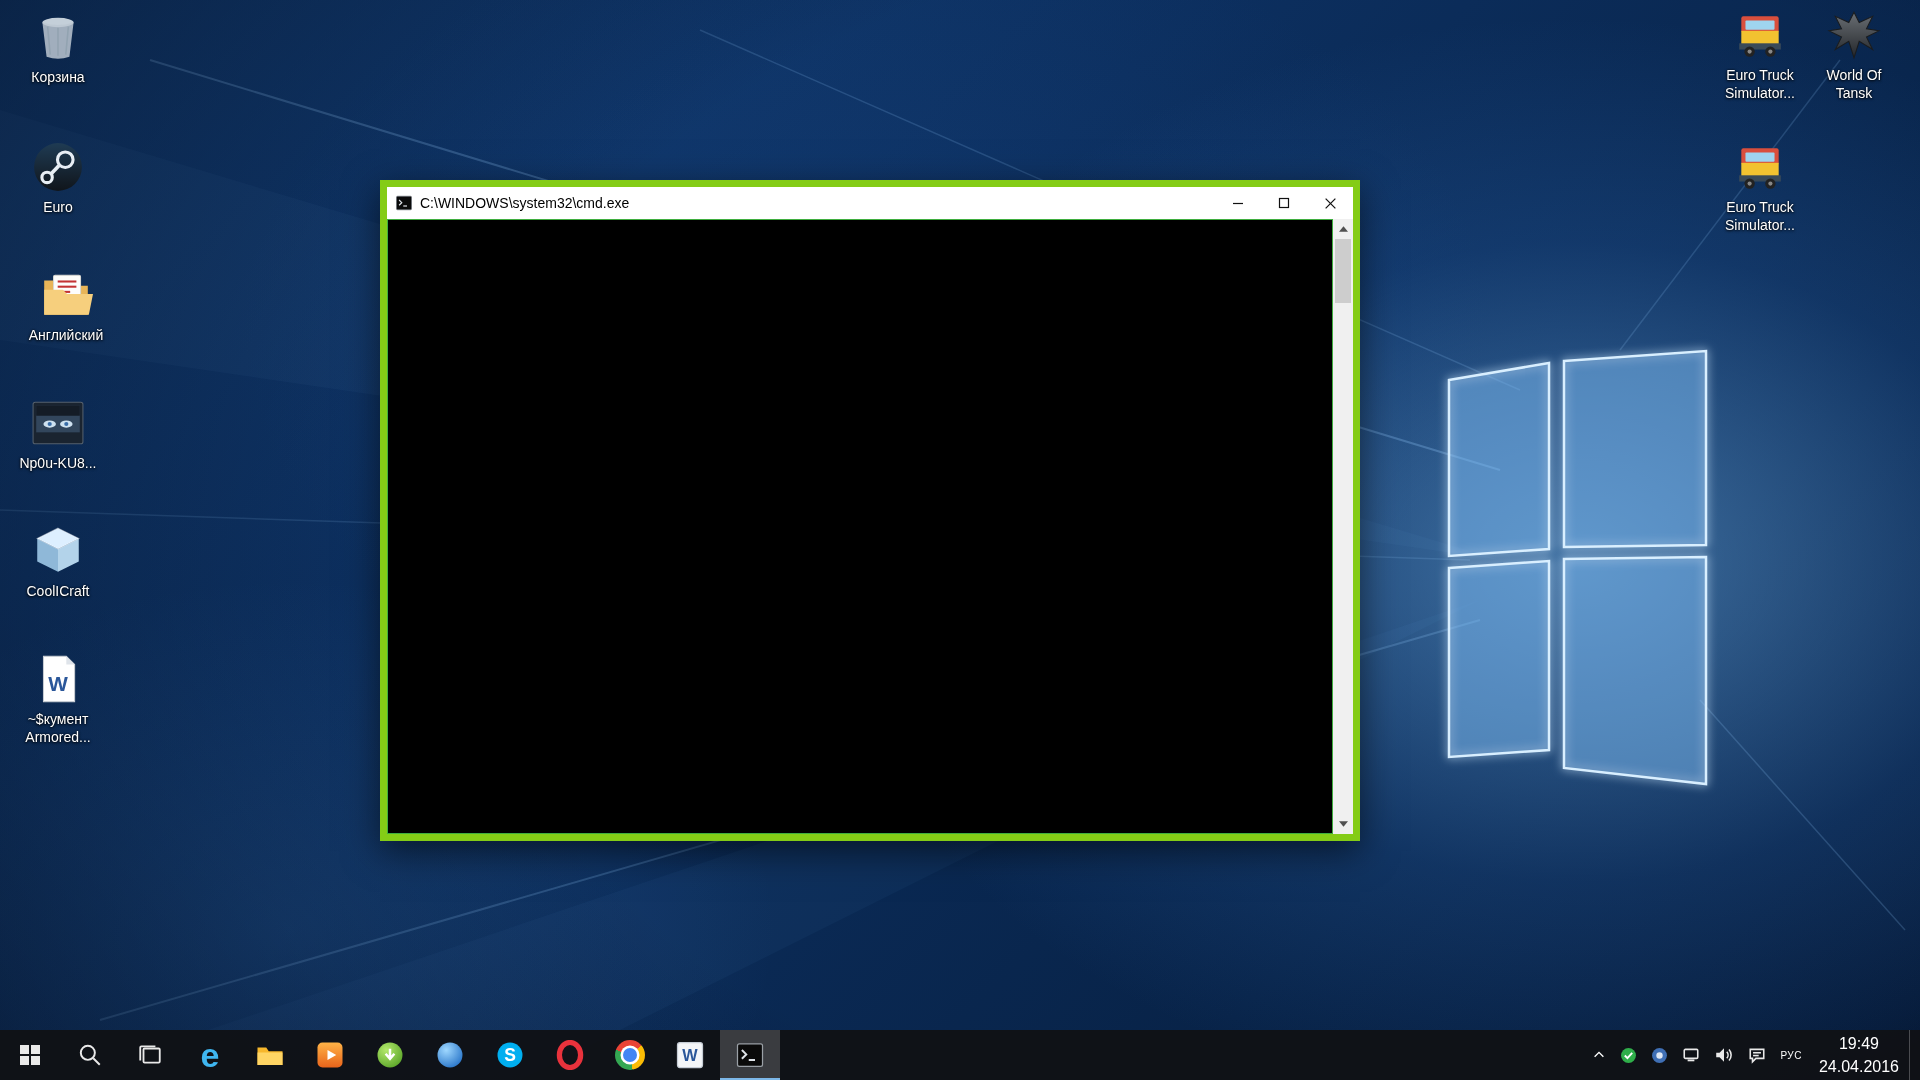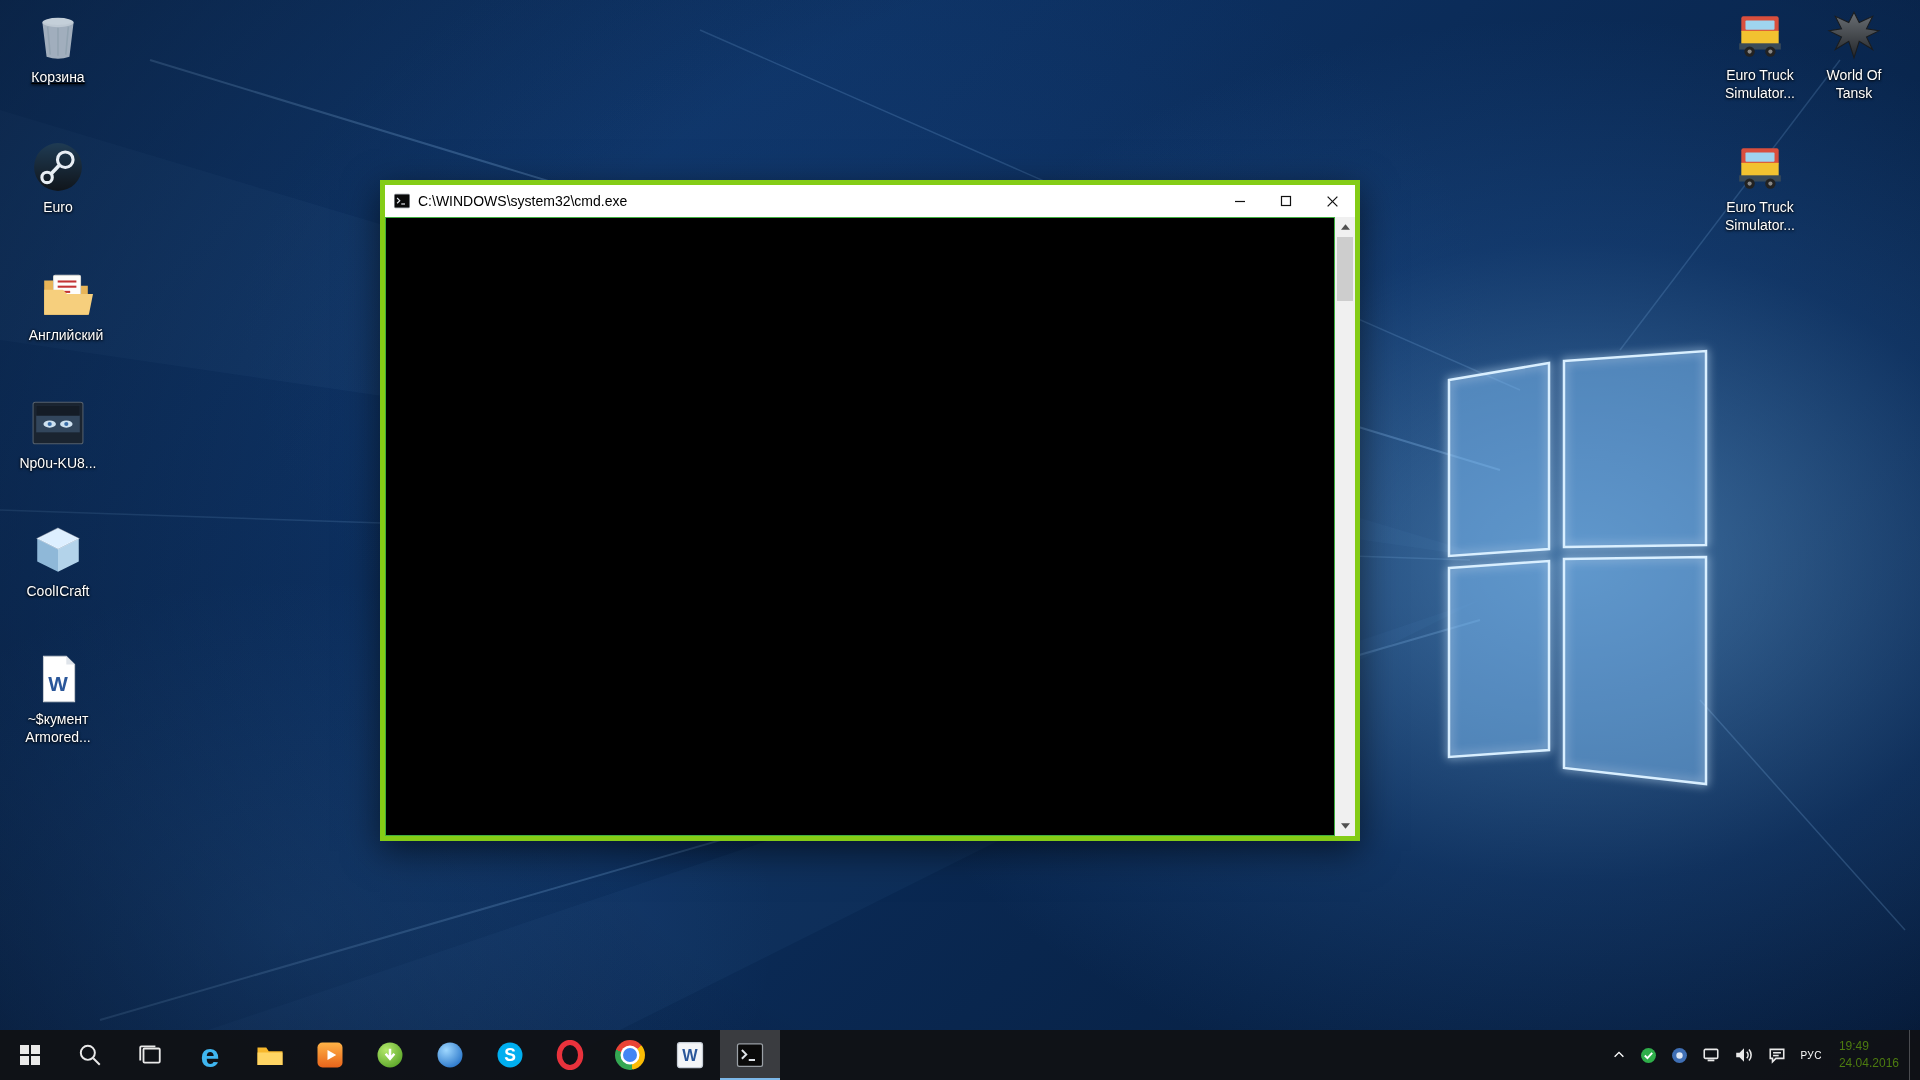--- a/index.html
+++ b/index.html
@@ -17,21 +17,21 @@
   .hero-logo{position:absolute;inset:0;z-index:1;}
 
   
   .icon-cell{position:absolute;width:96px;display:flex;flex-direction:column;align-items:center;gap:5px;z-index:5;cursor:default;}
   .icon-cell .glyph{width:54px;height:54px;display:flex;align-items:center;justify-content:center;}
   .icon-label{color:#fff;font-size:14px;line-height:1.25;text-align:center;max-width:92px;
     text-shadow:0 1px 3px rgba(0,0,0,.95), 0 0 2px rgba(0,0,0,.8);word-wrap:break-word;}
 
   
   .cmd-window{position:absolute;left:380px;top:180px;width:980px;height:661px;z-index:20;
-    background:#fff;border:5px solid #84cc16;box-shadow:0 10px 34px rgba(0,0,0,.55);box-sizing:border-box;}
+    background:#fff;border:7px solid #84cc16;box-shadow:0 10px 34px rgba(0,0,0,.55);box-sizing:border-box;}
   .titlebar{height:32px;background:#fff;display:flex;align-items:center;padding-left:8px;}
   .titlebar .app-ico{width:18px;height:18px;margin-right:7px;flex:0 0 auto;}
   .title-text{font-size:14px;color:#000;white-space:nowrap;}
   .win-ctrls{margin-left:auto;display:flex;height:32px;}
   .win-ctrl{width:46px;height:32px;display:flex;align-items:center;justify-content:center;}
   .win-body{display:flex;height:calc(100% - 32px);background:#fff;}
   .console{flex:1;background:#000;border:1px solid #3fae3f;box-sizing:border-box;}
   .v-scrollbar{width:20px;background:#f0f0f0;display:flex;flex-direction:column;position:relative;}
   .scroll-btn{height:20px;display:flex;align-items:center;justify-content:center;flex:0 0 auto;}
   .scroll-track{flex:1;position:relative;}
@@ -43,22 +43,22 @@
   .tb-btn{width:60px;height:50px;display:flex;align-items:center;justify-content:center;position:relative;}
   .tb-btn.active{background:rgba(255,255,255,.18);box-shadow:inset 0 -2px 0 #7db8e8;}
   .edge-e{font-size:34px;font-weight:700;color:#3fb6f0;line-height:1;}
   .chrome-ball{width:30px;height:30px;border-radius:50%;position:relative;
     background:conic-gradient(from -70deg,#ea4335 0 120deg,#fbbc05 0 240deg,#34a853 0 360deg);}
   .chrome-ball::after{content:"";position:absolute;inset:8px;border-radius:50%;background:#4285f4;
     box-shadow:0 0 0 2.5px #fff;}
   .tray{margin-left:auto;display:flex;align-items:center;padding-right:2px;}
   .tray-item{height:50px;display:flex;align-items:center;justify-content:center;padding:0 7px;}
   .lang-indicator{color:#fff;font-size:10px;letter-spacing:.5px;}
-  .clock{display:flex;flex-direction:column;justify-content:center;align-items:flex-start;color:#4d7c0f;
-    font-size:12px;line-height:1.45;padding:0 10px;text-align:center;}
+  .clock{display:flex;flex-direction:column;justify-content:center;align-items:center;color:#ffffff;
+    font-size:16px;line-height:1.45;padding:0 10px;text-align:center;}
   .show-desktop{width:8px;height:50px;border-left:1px solid rgba(255,255,255,.25);}
 </style>
 </head>
 <body>
 
 <div class="stage">
 
   <div class="wallpaper"></div>
   <svg class="hero-logo" viewBox="0 0 1920 1080">
     <defs>
@@ -82,21 +82,21 @@
     </g>
     <g filter="url(#glowf)" fill="rgba(125,190,245,.30)" stroke="#d9efff" stroke-width="2.5">
       <polygon points="1449,380 1549,363 1549,549 1449,556"></polygon>
       <polygon points="1564,361 1706,351 1706,545 1564,547"></polygon>
       <polygon points="1449,568 1549,561 1549,750 1449,757"></polygon>
       <polygon points="1564,559 1706,557 1706,784 1564,768"></polygon>
     </g>
   </svg>
   <div class="vignette"></div>
 
-  <div class="icon-cell" style="left:10px;top:10px;text-decoration:underline;">
+  <div class="icon-cell" style="left:10px;top:10px;">
     <div class="glyph">
       <svg width="54" height="54" viewBox="0 0 52 52">
         <ellipse cx="26" cy="12" rx="15" ry="4.5" fill="#cfd8e0" opacity="0.95"></ellipse>
         <path d="M11 12 L15 45 Q26 49 37 45 L41 12 Q26 17 11 12 Z" fill="#bcc7d1" opacity="0.85"></path>
         <path d="M16 16 L18.5 43 M26 17 L26 44 M36 16 L33.5 43" stroke="#8fa0ae" stroke-width="1.5" fill="none" opacity="0.8"></path>
       </svg>
     </div>
     <div class="icon-label">Корзина</div>
   </div>
 

